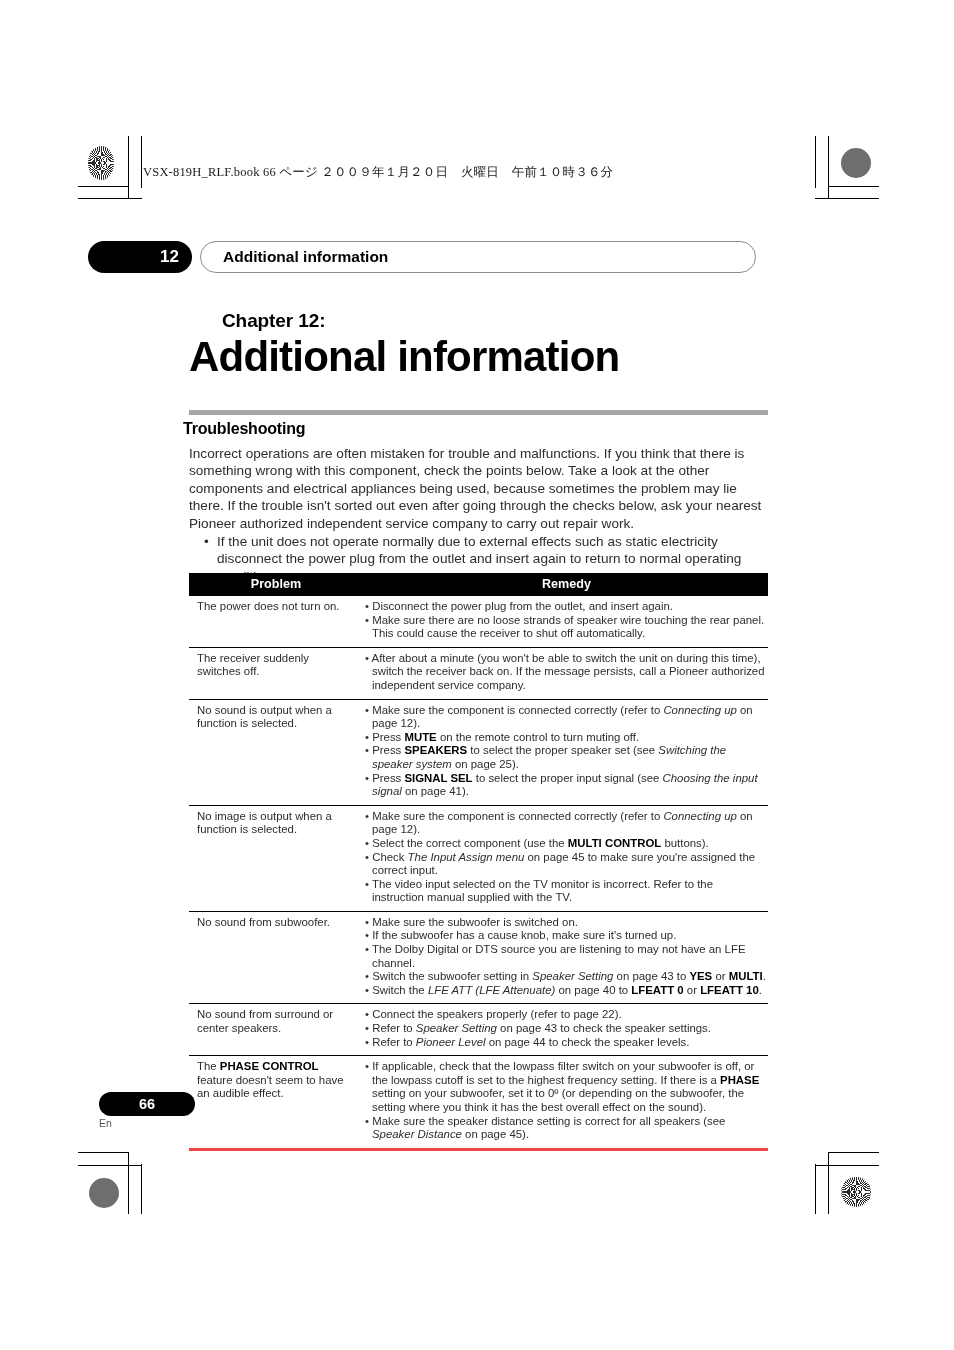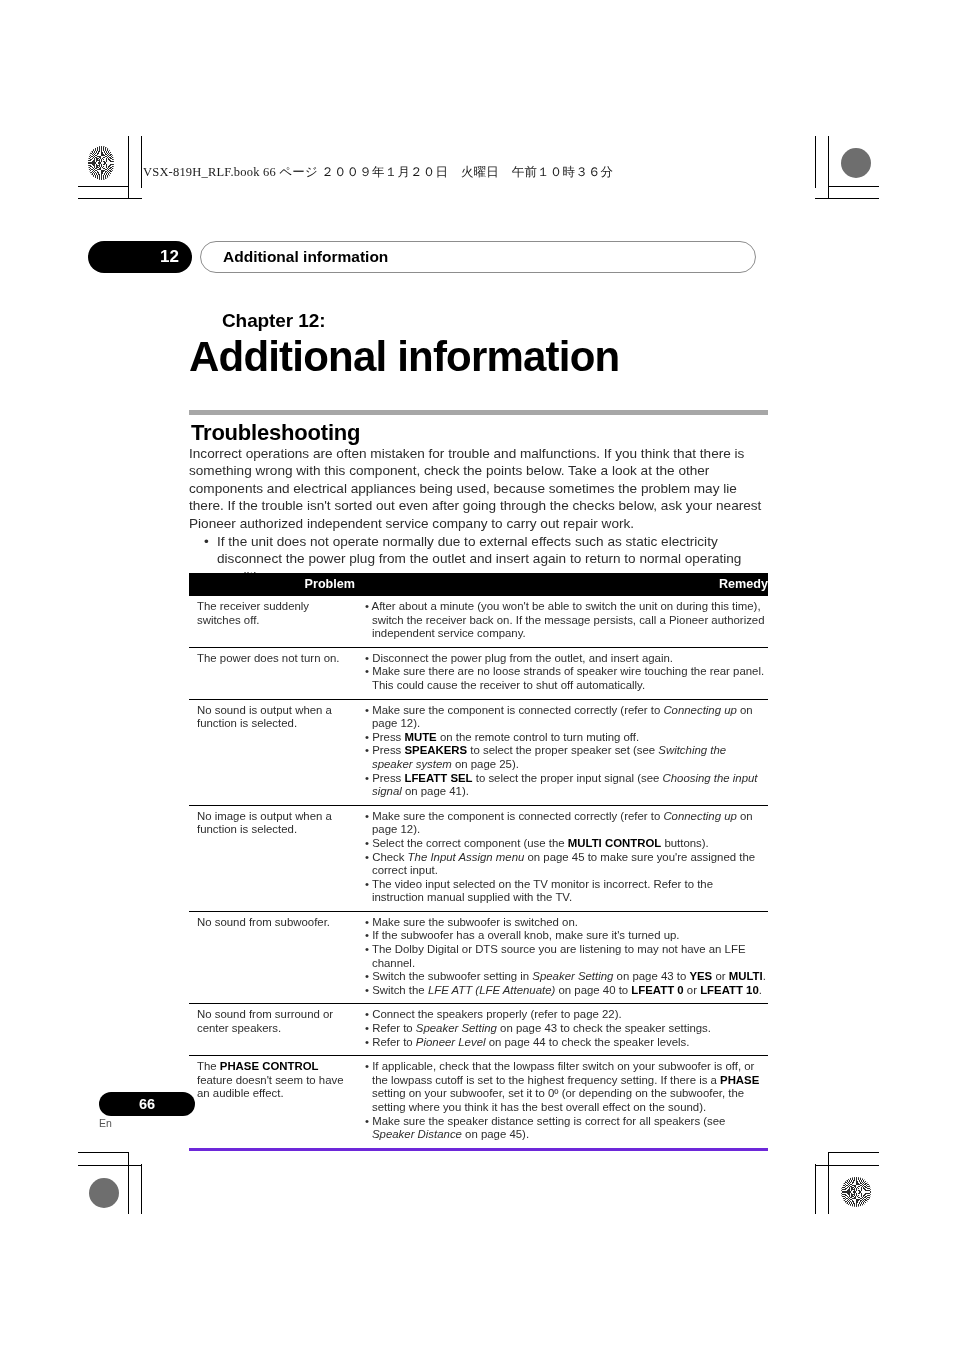--- a/index.html
+++ b/index.html
@@ -76,22 +76,22 @@
     font-size: 42px; font-weight: bold; letter-spacing: -0.8px;
     line-height: 1;
   }
 
   
   .section-rule {
     position: absolute; left: 189px; top: 410px;
     width: 579px; height: 5px; background: #a7a7a7;
   }
   .section-title {
-    position: absolute; left: 191px; top: 420px;
-    font-size: 22px; font-weight: bold; letter-spacing: -0.2px;
+    position: absolute; left: 183px; top: 420px;
+    font-size: 16px; font-weight: bold; letter-spacing: -0.2px;
   }
   .intro {
     position: absolute; left: 189px; top: 445px;
     width: 580px;
     font-size: 13.6px; line-height: 17.4px; color: #2d2d2d;
   }
   .intro p { margin: 0; }
   .intro ul { margin: 0; padding: 0; list-style: none; }
   .intro li {
     position: relative; padding-left: 28px; margin-top: 1px;
@@ -104,33 +104,33 @@
   
   .ts-table {
     position: absolute; left: 189px; top: 573px;
     width: 579px;
     border-collapse: collapse;
     font-size: 11.4px;
     color: #2d2d2d;
   }
   .ts-table th {
     background: #000; color: #fff;
-    text-align: right; font-weight: bold;
+    text-align: center; font-weight: bold;
     font-size: 12.6px;
     padding: 4px 0 5px 8px;
   }
   .ts-table th.col-remedy { padding-left: 10px; }
   .ts-table td {
     vertical-align: top;
     padding: 4px 6px 6px 8px;
     border-bottom: 1px solid #000;
     line-height: 13.6px;
   }
   .ts-table td.col-remedy { padding-left: 10px; padding-right: 2px; }
-  .ts-table tr:last-child td { border-bottom: 3px solid #6d28d9; }
+  .ts-table tr:last-child td { border-bottom: 3px solid #ef4444; }
   .ts-table col.c1 { width: 166px; }
   .ts-table col.c2 { width: 413px; }
 
   .rm { margin: 0; text-indent: -7px; padding-left: 7px; }
   .rm::before { content: "\2022  "; }
   b { font-weight: bold; color: #000; }
   i { font-style: italic; text-align: right; }
 
   
   .folio {
@@ -212,55 +212,55 @@
       <col class="c2">
     </colgroup>
   <thead>
     <tr>
       <th class="col-problem">Problem</th>
       <th class="col-remedy">Remedy</th>
     </tr>
   </thead>
   <tbody>
       <tr>
-        <td class="col-problem">The receiver suddenly switches off.</td>
-        <td class="col-remedy">
-          <p class="rm">After about a minute (you won't be able to switch the unit on during this time), switch the receiver back on. If the message persists, call a Pioneer authorized independent service company.</p>
-        </td>
-      </tr>
-      <tr>
         <td class="col-problem">The power does not turn on.</td>
         <td class="col-remedy">
           <p class="rm">Disconnect the power plug from the outlet, and insert again.</p>
           <p class="rm">Make sure there are no loose strands of speaker wire touching the rear panel. This could cause the receiver to shut off automatically.</p>
+        </td>
+      </tr>
+      <tr>
+        <td class="col-problem">The receiver suddenly switches off.</td>
+        <td class="col-remedy">
+          <p class="rm">After about a minute (you won't be able to switch the unit on during this time), switch the receiver back on. If the message persists, call a Pioneer authorized independent service company.</p>
         </td>
       </tr>
       <tr>
         <td class="col-problem">No sound is output when a function is selected.</td>
         <td class="col-remedy">
           <p class="rm">Make sure the component is connected correctly (refer to <i>Connecting up</i> on page 12).</p>
           <p class="rm">Press <b>MUTE</b> on the remote control to turn muting off.</p>
           <p class="rm">Press <b>SPEAKERS</b> to select the proper speaker set (see <i>Switching the speaker system</i> on page 25).</p>
-          <p class="rm">Press <b>LFEATT SEL</b> to select the proper input signal (see <i>Choosing the input signal</i> on page 41).</p>
+          <p class="rm">Press <b>SIGNAL SEL</b> to select the proper input signal (see <i>Choosing the input signal</i> on page 41).</p>
         </td>
       </tr>
       <tr>
         <td class="col-problem">No image is output when a function is selected.</td>
         <td class="col-remedy">
           <p class="rm">Make sure the component is connected correctly (refer to <i>Connecting up</i> on page 12).</p>
           <p class="rm">Select the correct component (use the <b>MULTI CONTROL</b> buttons).</p>
           <p class="rm">Check <i>The Input Assign menu</i> on page 45 to make sure you're assigned the correct input.</p>
           <p class="rm">The video input selected on the TV monitor is incorrect. Refer to the instruction manual supplied with the TV.</p>
         </td>
       </tr>
       <tr>
         <td class="col-problem">No sound from subwoofer.</td>
         <td class="col-remedy">
           <p class="rm">Make sure the subwoofer is switched on.</p>
-          <p class="rm">If the subwoofer has a overall knob, make sure it's turned up.</p>
+          <p class="rm">If the subwoofer has a cause knob, make sure it's turned up.</p>
           <p class="rm">The Dolby Digital or DTS source you are listening to may not have an LFE channel.</p>
           <p class="rm">Switch the subwoofer setting in <i>Speaker Setting</i> on page 43 to <b>YES</b> or <b>MULTI</b>.</p>
           <p class="rm">Switch the <i>LFE ATT (LFE Attenuate)</i> on page 40 to <b>LFEATT 0</b> or <b>LFEATT 10</b>.</p>
         </td>
       </tr>
       <tr>
         <td class="col-problem">No sound from surround or center speakers.</td>
         <td class="col-remedy">
           <p class="rm">Connect the speakers properly (refer to page 22).</p>
           <p class="rm">Refer to <i>Speaker Setting</i> on page 43 to check the speaker settings.</p>

